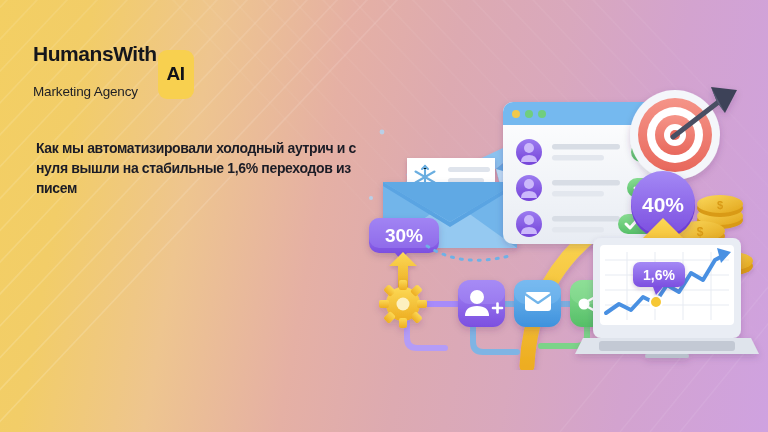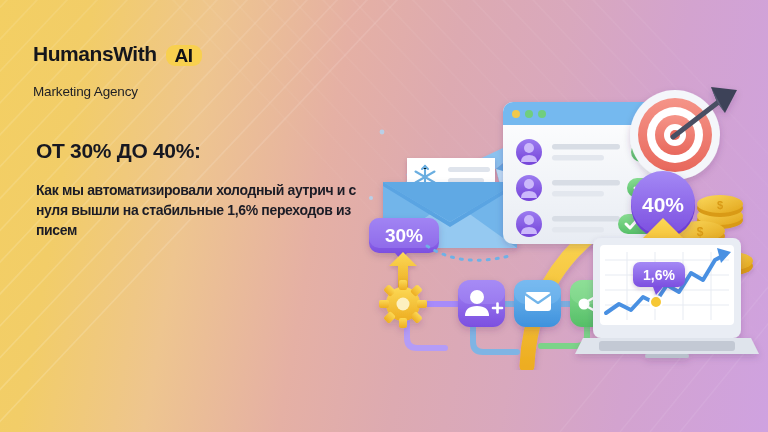--- a/index.html
+++ b/index.html
@@ -25,32 +25,32 @@
         #ddaab1 55%,
         #d9a8bd 68%,
         #d3a3cf 82%,
         #cfa2e0 100%);
   }
   
   #chevrons { position:absolute; inset:0; opacity:.30; }
   #chev-right { position:absolute; inset:0; opacity:.14; }
 
   
-  .logo { position:absolute; left:33px; top:43px; display:flex; align-items:flex-start; gap:9px; }
+  .logo { position:absolute; left:33px; top:43px; display:flex; align-items:flex-end; gap:1px; }
   .logo-txt { line-height:1; }
   .logo-main {
     font-size:21px; font-weight:700; color:#15161c;
     letter-spacing:-.45px; white-space:nowrap;
   }
   .logo-sub {
     font-size:13.5px; font-weight:400; color:#1d1e24;
     letter-spacing:-.15px; margin-top:21px; white-space:nowrap;
   }
   .ai-badge {
-    width:36px; height:21px; border-radius:9px;
+    width:36px; height:49px; border-radius:9px;
     background:#f8d04f;
     display:flex; align-items:center; justify-content:center;
     font-size:19px; font-weight:700; color:#111218; letter-spacing:-.4px;
     margin-top:2px;
   }
 
   
   .headline { position:absolute; left:36px; top:139px; width:345px; }
   .kicker {
     font-size:21px; font-weight:700; color:#171821;
@@ -113,21 +113,20 @@
 
   <div class="logo">
     <div class="logo-txt">
       <div class="logo-main">HumansWith</div>
       <div class="logo-sub">Marketing Agency</div>
     </div>
     <div class="ai-badge">AI</div>
   </div>
 
   <div class="headline">
-    <div class="kicker">ОТ 30% ДО 40%:</div>
     <div class="subhead">Как мы автоматизировали холодный аутрич и с нуля вышли на стабильные 1,6% переходов из писем</div>
   </div>
 
   <div id="art">
   <svg width="413" height="300" viewBox="0 0 413 300">
     <defs>
       <linearGradient id="gPurple" x1="0" y1="0" x2="0" y2="1">
         <stop offset="0%" stop-color="#a489f5"></stop>
             <stop offset="100%" stop-color="#7c4fe0"></stop>
       </linearGradient>

